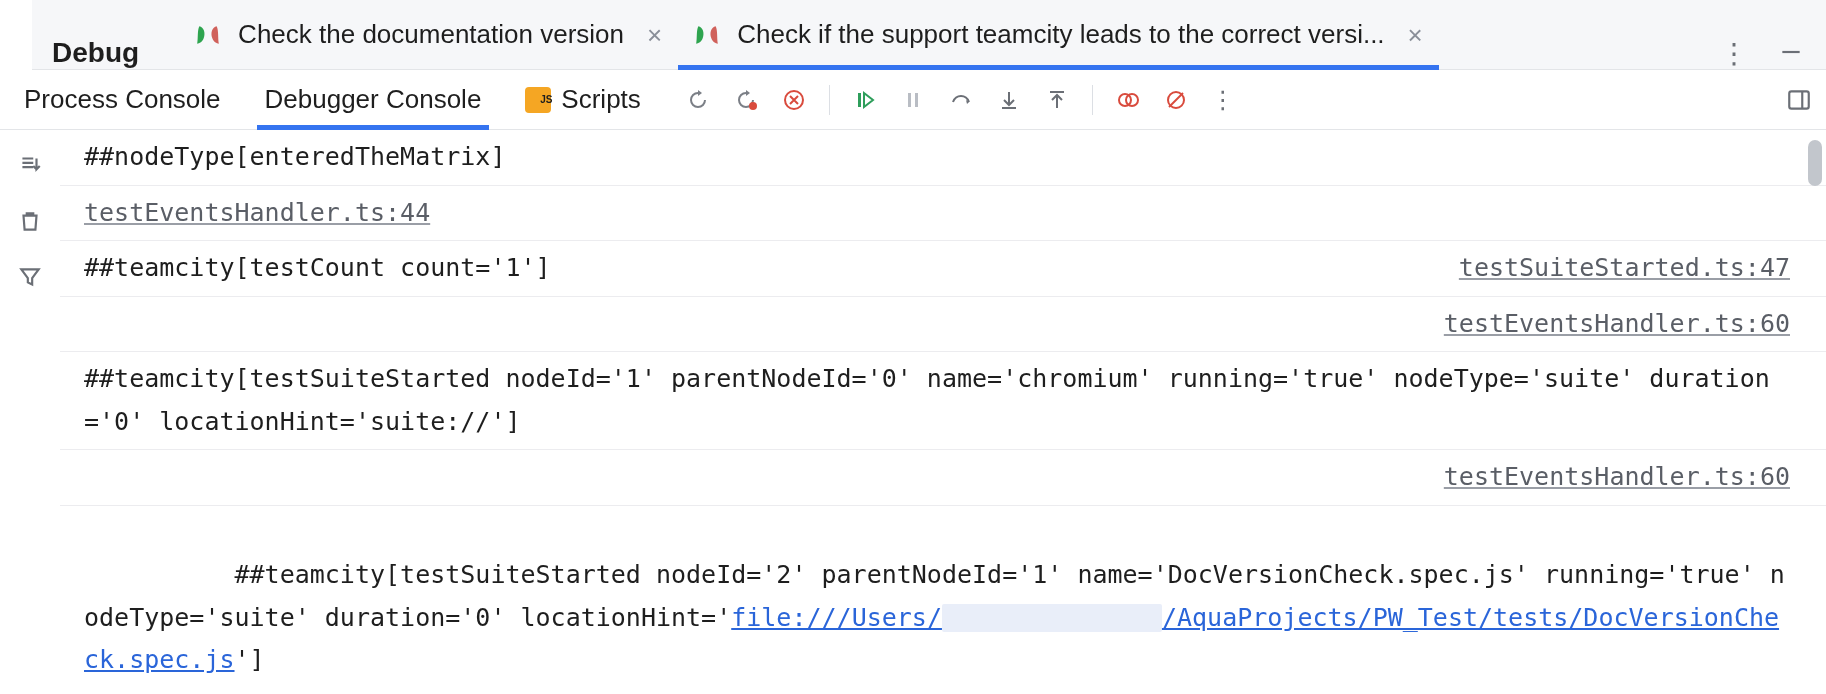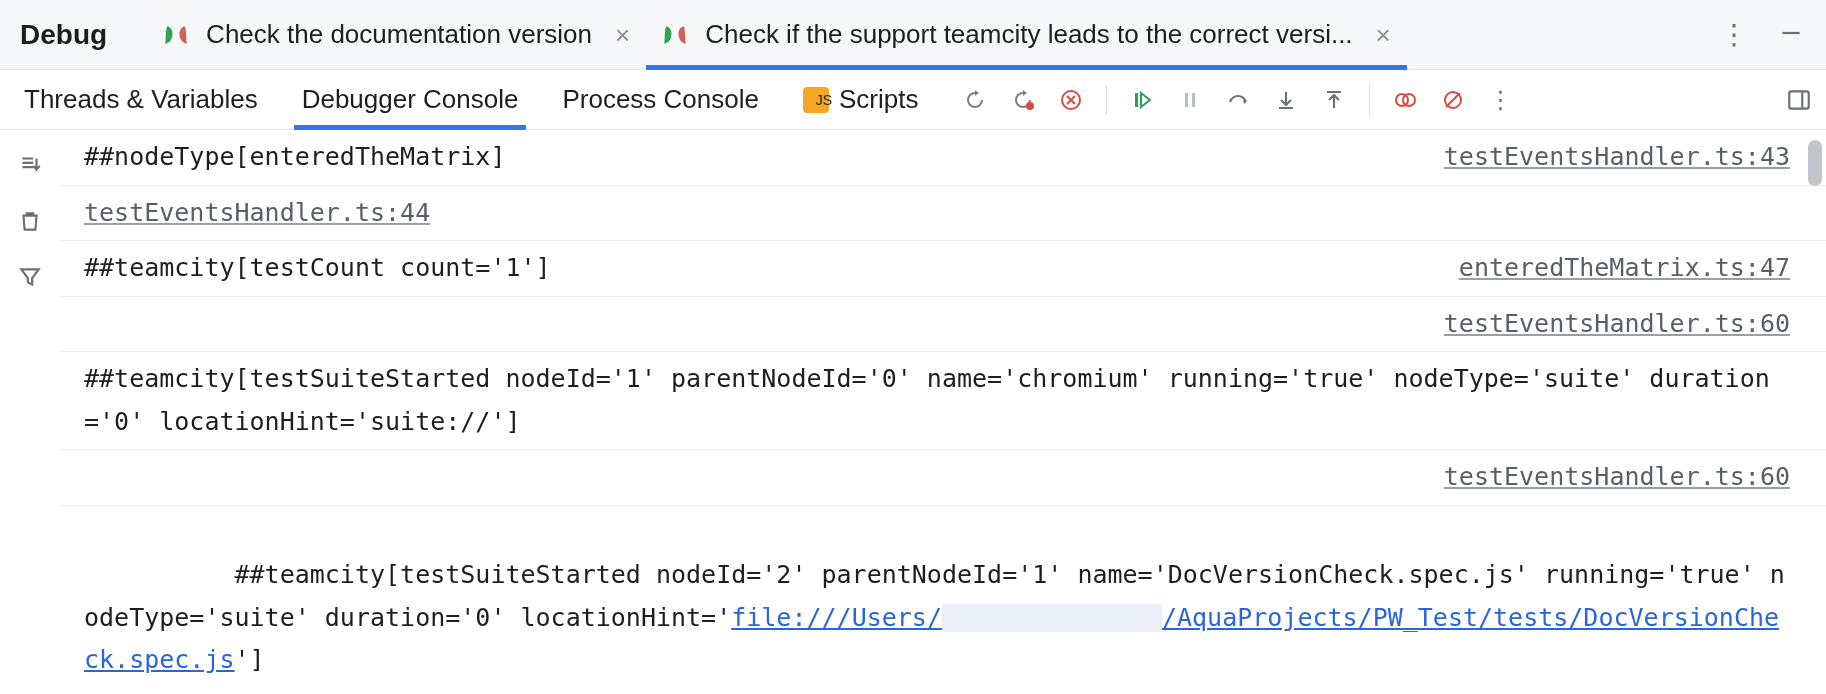--- a/index.html
+++ b/index.html
@@ -8,25 +8,26 @@
     height: 694px;
     font-family: -apple-system, "Segoe UI", "Helvetica Neue", Arial, sans-serif;
     background: #ffffff;
     color: #1e1e1e;
     overflow: hidden;
   }
 
   
   .top-bar {
     display: flex;
-    align-items: center;
+    align-items: flex-end;
     height: 70px;
     background: #f6f7f9;
     border-bottom: 1px solid #e3e5e8;
     padding: 0 8px 0 20px;
+    margin-left: 32px;
   }
   .debug-label {
     font-size: 28px;
     font-weight: 700;
     color: #1e1e1e;
     margin-right: 40px;
   }
   .run-tabs { display: flex; align-items: stretch; height: 100%; }
   .run-tab {
     display: flex;
@@ -84,21 +85,21 @@
     content: "";
     position: absolute;
     left: -4px; right: -4px; bottom: -1px;
     height: 5px;
     background: #3574f0;
   }
   .scripts-tab { display:flex; align-items:center; gap:10px; }
   .js-badge {
     display:inline-flex; align-items:center; justify-content:center;
     width:26px; height:26px; background:#f5a623; color:#1e1e1e;
-    font-size:14px; font-weight:400; border-radius:4px;padding-left:16px;
+    font-size:10px; font-weight:700; border-radius:4px;padding-left:16px;
   }
   .toolbar-icons {
     display: flex;
     align-items: center;
     gap: 22px;
     margin-left: 4px;
   }
   .toolbar-icons .sep {
     width:1px; height:30px; background:#dcdfe4;
   }
@@ -208,23 +209,22 @@
     <span class="dots-icon">⋮</span>
     <span class="minimize-icon">
       <svg width="26" height="26" viewBox="0 0 24 24">
           <path d="M4 12h16" stroke="#6b6f76" stroke-width="2"></path>
         </svg>
     </span>
   </div>
 </div>
 
 <div class="sub-bar">
-  <div class="sub-tab">Threads &amp; Variables</div>
+  <div class="sub-tab">Process Console</div>
   <div class="sub-tab active">Debugger Console</div>
-  <div class="sub-tab">Process Console</div>
   <div class="sub-tab scripts-tab">
     <span class="js-badge">JS</span>
     <span>Scripts</span>
   </div>
 
   <div class="toolbar-icons">
     <span class="tb-icon">
       <svg viewBox="0 0 24 24" width="24" height="24">
           <path d="M12 5a7 7 0 1 0 7 7" stroke="#7b7f86" stroke-width="2" fill="none"></path>
           <path d="M12 2v6l4-3z" fill="#7b7f86"></path>
@@ -321,28 +321,27 @@
         </svg>
     </span>
   </div>
 
   <div class="console-scroll">
     <div class="scrollbar-thumb"></div>
     <div class="console-lines">
 
       <div class="cline">
         <span class="msg">##nodeType[enteredTheMatrix]</span>
-        <span class="src">testEventsHandler.ts:43</span>
       </div>
       <div class="cline">
         <span class="src">testEventsHandler.ts:44</span>
       </div>
       <div class="cline">
         <span class="msg">##teamcity[testCount count='1']</span>
-        <span class="src">enteredTheMatrix.ts:47</span>
+        <span class="src">testSuiteStarted.ts:47</span>
       </div>
       <div class="cline">
         <span class="msg"></span>
         <span class="src">testEventsHandler.ts:60</span>
       </div>
       <div class="cline">
         <span class="msg">##teamcity[testSuiteStarted nodeId='1' parentNodeId='0' name='chromium' running='true' nodeType='suite' duration='0' locationHint='suite://']</span>
       </div>
       <div class="cline">
         <span class="msg"></span>

